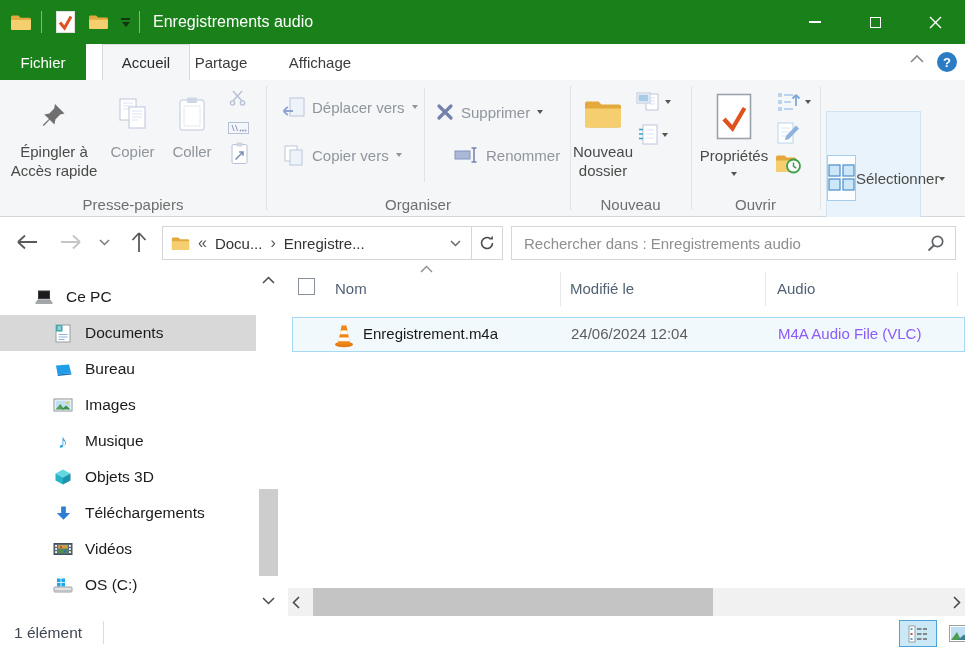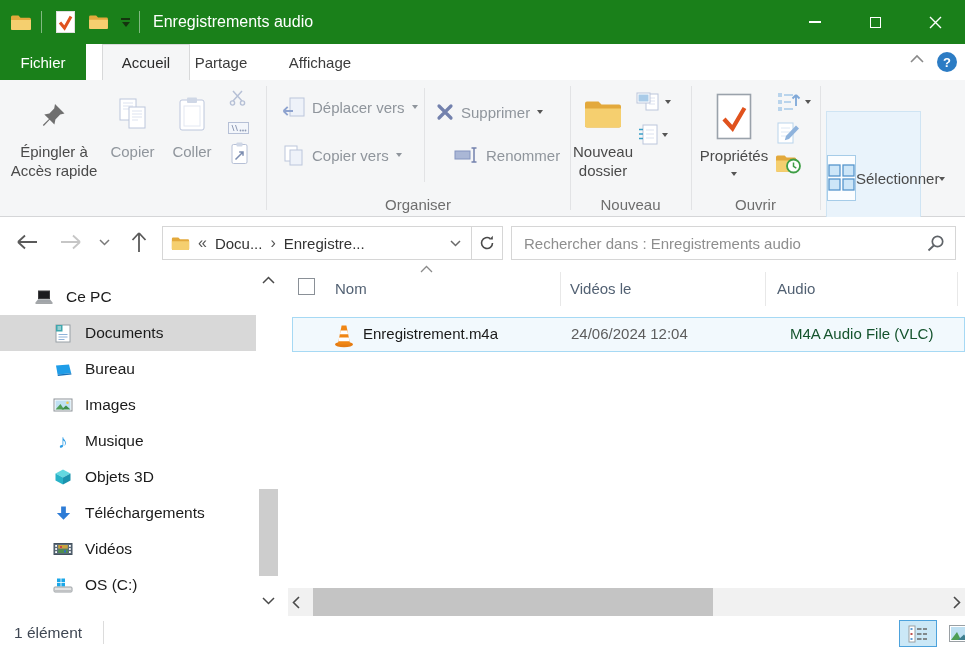--- a/index.html
+++ b/index.html
@@ -73,21 +73,21 @@
   .vthumb { position:absolute; left:3px; top:222px; width:19px; height:87px; background:#cdcdcd; }
 
   .filearea { position:absolute; left:281px; top:0; width:684px; height:350px; }
   .hdr { position:absolute; color:#526173; white-space:nowrap; top:13px; }
   .hdr-div { position:absolute; top:5px; height:34px; width:1px; background:#e8e8e8; }
   .checkbox { position:absolute; left:17px; top:11px; width:17px; height:17px; border:1px solid #8a9097; background:#fff; }
   .sortcaret { position:absolute; left:139px; top:-2px; }
   .filerow { position:absolute; left:11px; top:50px; width:673px; height:35px; background:#f2f9fd; border:1px solid #a6d9f4;padding-left:19px; }
   .filerow .fname { position:absolute; left:70px; top:7px; color:#1a1a1a; white-space:nowrap; }
   .filerow .fmod { position:absolute; left:278px; top:7px; color:#5d5d5d; white-space:nowrap; }
-  .filerow .ftype { position:absolute; left:485px; top:7px; color:#14532d; white-space:nowrap;margin-left:12px; }
+  .filerow .ftype { position:absolute; left:485px; top:7px; color:#8b5cf6; white-space:nowrap; }
   .filerow .ficon { position:absolute; left:41px; top:5px; }
 
   .hscroll { position:absolute; left:7px; top:321px; width:677px; height:28px; background:#f1f1f1; }
   .harrow { position:absolute; top:0; width:16px; height:28px; display:flex; align-items:center; justify-content:center; }
   .hthumb { position:absolute; left:25px; top:0; width:400px; height:28px; background:#c4c4c4; }
 
   
   .statusbar { position:absolute; left:0; top:617px; width:965px; height:32px; background:#fff; }
   .scount { position:absolute; left:14px; top:7px; color:#3f4753; font-size:15.5px; }
   .sdiv { position:absolute; left:103px; top:4px; width:1px; height:23px; background:#dcdcdc; }
@@ -200,20 +200,21 @@
             <circle cx="17.5" cy="8.5" r="0.9" fill="#8f9bb5"></circle>
           </svg>
         </div>
       <div class="sicon" style="left:231px;top:62px">
           <svg width="17" height="23" viewBox="0 0 17 23">
             <rect x="1" y="2.5" width="15" height="19" rx="1.5" fill="#fff" stroke="#b6c0d6"></rect>
             <rect x="5.5" y="0.5" width="6" height="4" rx="0.8" fill="#cfd7e6"></rect>
             <path d="M4.5 17.5 L12 10 M8.2 10 H12 V13.8" stroke="#7c8db0" stroke-width="1.5" fill="none"></path>
           </svg>
         </div>
+      <div class="glabel">Presse-papiers</div>
     </div>
 
     <div class="rgroup" style="left:266px;width:304px">
       <div class="mbtn dis" style="left:16px;top:12px">
         <svg width="23" height="21" viewBox="0 0 23 21">
             <rect x="8" y="1" width="14" height="18" fill="#eef2f9" stroke="#bcc6dc"></rect>
             <path d="M1.5 14 H11 M1.5 14 l4.2-4.2 M1.5 14 l4.2 4.2" stroke="#8ea3cf" stroke-width="1.8" fill="none"></path>
           </svg>
         <span>Déplacer vers</span>
         <div class="dd pale"></div>
@@ -490,21 +491,21 @@
           <path d="M1 1 L6.5 6.5 L12 1" stroke="#4a4a4a" stroke-width="1.5" fill="none"></path>
         </svg>
     </div>
 
     <div class="filearea">
       <div class="checkbox"></div>
       <svg class="sortcaret" width="13" height="8" viewBox="0 0 13 8">
           <path d="M1 7 L6.5 1.5 L12 7" stroke="#8a8a8a" stroke-width="1.3" fill="none"></path>
         </svg>
       <div class="hdr" style="left:54px">Nom</div>
-      <div class="hdr" style="left:289px">Vidéos le</div>
+      <div class="hdr" style="left:289px">Modifié le</div>
       <div class="hdr" style="left:496px">Audio</div>
       <div class="hdr-div" style="left:279px"></div>
       <div class="hdr-div" style="left:484px"></div>
       <div class="hdr-div" style="left:676px"></div>
 
       <div class="filerow">
         <svg class="ficon" width="20" height="25" viewBox="0 0 20 25">
             <ellipse cx="10" cy="21.5" rx="9" ry="2.7" fill="#e57c13"></ellipse>
             <path d="M7.6 2.5 h4.8 L16.2 21.5 H3.8 Z" fill="#f08614"></path>
             <path d="M6.7 7.5 h6.6 l0.8 3.8 H5.9 Z" fill="#fff"></path>

